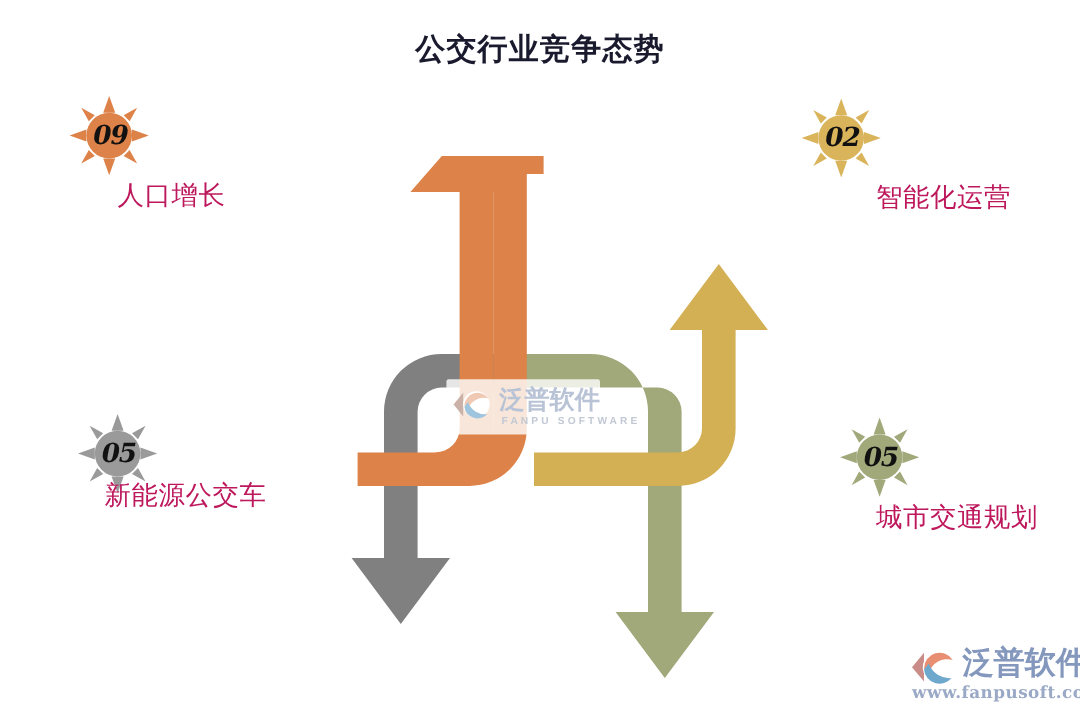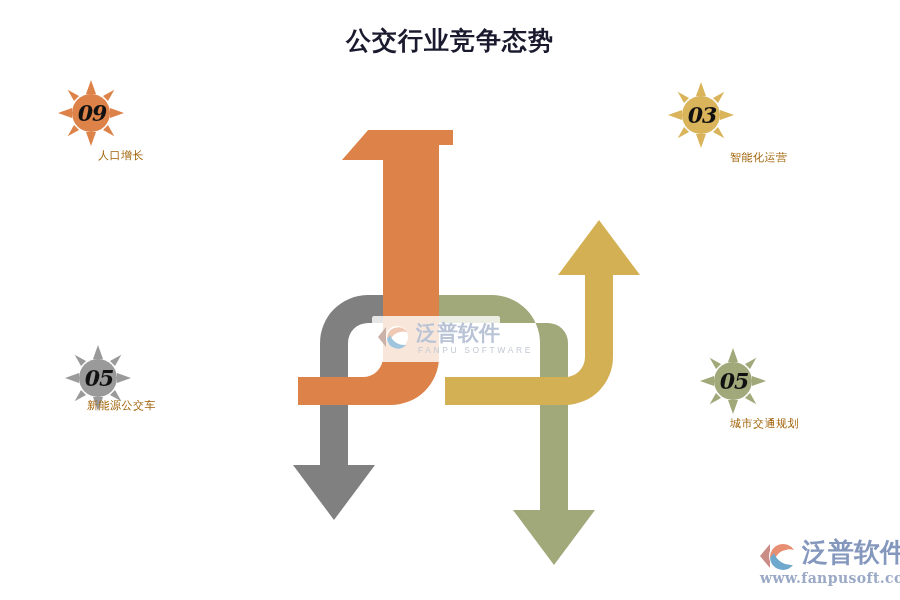--- a/index.html
+++ b/index.html
@@ -75,21 +75,21 @@
     font-weight: bold;
     color: #b9c3d6;
     letter-spacing: 0px;
     white-space: nowrap;
   }
   .wm-en {
     position: absolute;
     left: 46px;
     top: 29px;
     font-size: 8.5px;
-    font-weight: normal;
+    font-weight: bold;
     letter-spacing: 2.6px;
     color: #c2c9d4;
     white-space: nowrap;
   }
 
   
   .item { position: absolute; }
   .badge {
     position: absolute;
     left: 0; top: 0;
@@ -111,22 +111,22 @@
     font-size: 22px;
     color: #111111;
     letter-spacing: -1px;
     padding-left: 2px;
     box-sizing: border-box;
   }
   .item-label {
     position: absolute;
     white-space: nowrap;
     font-family: "DejaVu Serif", "Liberation Serif", serif;
-    font-size: 11px;
-    color: #a16207;
+    font-size: 22px;
+    color: #be185d;
     letter-spacing: 0.5px;
   }
 
   
   #item-01 { left: 58px;  top: 80px; }
   #item-01 .item-label { left: 40px; top: 68px; }
 
   #item-02 { left: 65px;  top: 345px; }
   #item-02 .item-label { left: 22px; top: 53px; }
 
@@ -316,21 +316,21 @@
           <polygon points="0,33 14,28 14,38"></polygon>
           <polygon points="66,33 52,28 52,38"></polygon>
           <polygon points="9.7,9.7 21,16 16,21"></polygon>
           <polygon points="56.3,56.3 45,50 50,45"></polygon>
           <polygon points="56.3,9.7 50,21 45,16"></polygon>
           <polygon points="9.7,56.3 16,45 21,50"></polygon>
           <circle cx="33" cy="33" r="19"></circle>
         </g>
       </svg>
     </div>
-    <div class="badge-num">03</div>
+    <div class="badge-num">02</div>
     <div class="item-label">智能化运营</div>
   </div>
 
   <div class="item" id="item-04">
     <div class="badge">
       <svg width="66" height="66" viewBox="0 0 66 66">
         <g fill="#A1A87A">
           <polygon points="33,0 38,14 28,14"></polygon>
           <polygon points="33,66 38,52 28,52"></polygon>
           <polygon points="0,33 14,28 14,38"></polygon>

